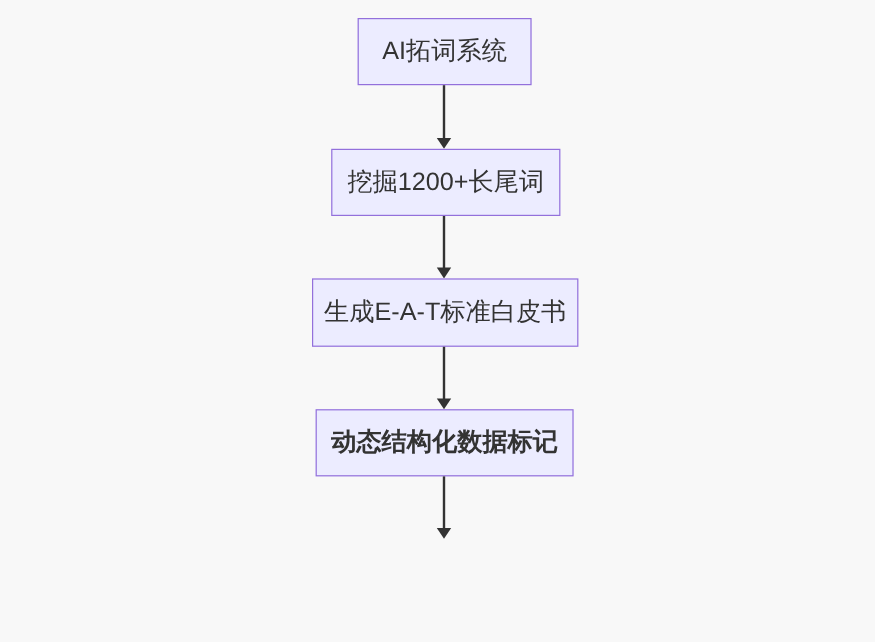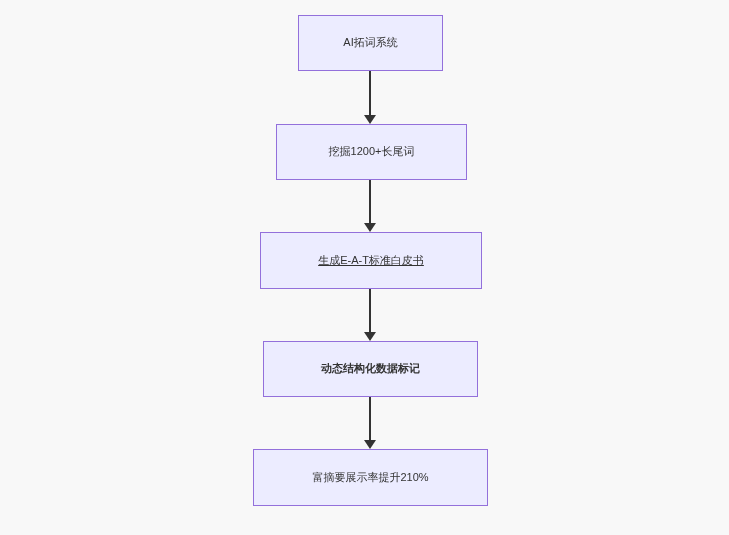--- a/index.html
+++ b/index.html
@@ -15,21 +15,21 @@
     height: 535px;
     background: #f8f8f8;
     overflow: hidden;
   }
   .flow-node {
     position: absolute;
     box-sizing: border-box;
     background: #ECECFF;
     border: 1px solid #9370DB;
     color: #333333;
-    font-size: 11px;
+    font-size: 21px;
     display: flex;
     align-items: center;
     justify-content: center;
     text-align: center;
     line-height: 1.2;
     white-space: nowrap;
   }
   .edge {
     position: absolute;
     left: 369px;
@@ -41,21 +41,21 @@
     left: 364px;
     width: 0;
     height: 0;
     border-left: 6px solid transparent;
     border-right: 6px solid transparent;
     border-top: 9px solid #333333;
   }
   
   #node-1 { left: 298px; top: 15px;  width: 145px; height: 56px; }
   #node-2 { left: 276px; top: 124px; width: 191px; height: 56px; text-align: right; }
-  #node-3 { left: 260px; top: 232px; width: 222px; height: 57px; text-decoration: underline; }
+  #node-3 { left: 260px; top: 232px; width: 222px; height: 57px; }
   #node-4 { left: 263px; top: 341px; width: 215px; height: 56px; font-weight: bold; }
   #node-5 { left: 253px; top: 449px; width: 235px; height: 57px; }
   
   #edge-1 { top: 71px;  height: 45px; }
   #edge-2 { top: 180px; height: 44px; }
   #edge-3 { top: 289px; height: 44px; }
   #edge-4 { top: 397px; height: 44px; }
   #arrowhead-1 { top: 115px; }
   #arrowhead-2 { top: 223px; }
   #arrowhead-3 { top: 332px; }
@@ -87,17 +87,14 @@
   <div class="edge" id="edge-3"></div>
   <div class="arrowhead" id="arrowhead-3"></div>
 
   <div class="flow-node" id="node-4">
     <span>动态结构化数据标记</span>
   </div>
 
   <div class="edge" id="edge-4"></div>
   <div class="arrowhead" id="arrowhead-4"></div>
 
-  <div class="flow-node" id="node-5">
-    <span>富摘要展示率提升210%</span>
-  </div>
 
 </div>
 
 </body></html>

